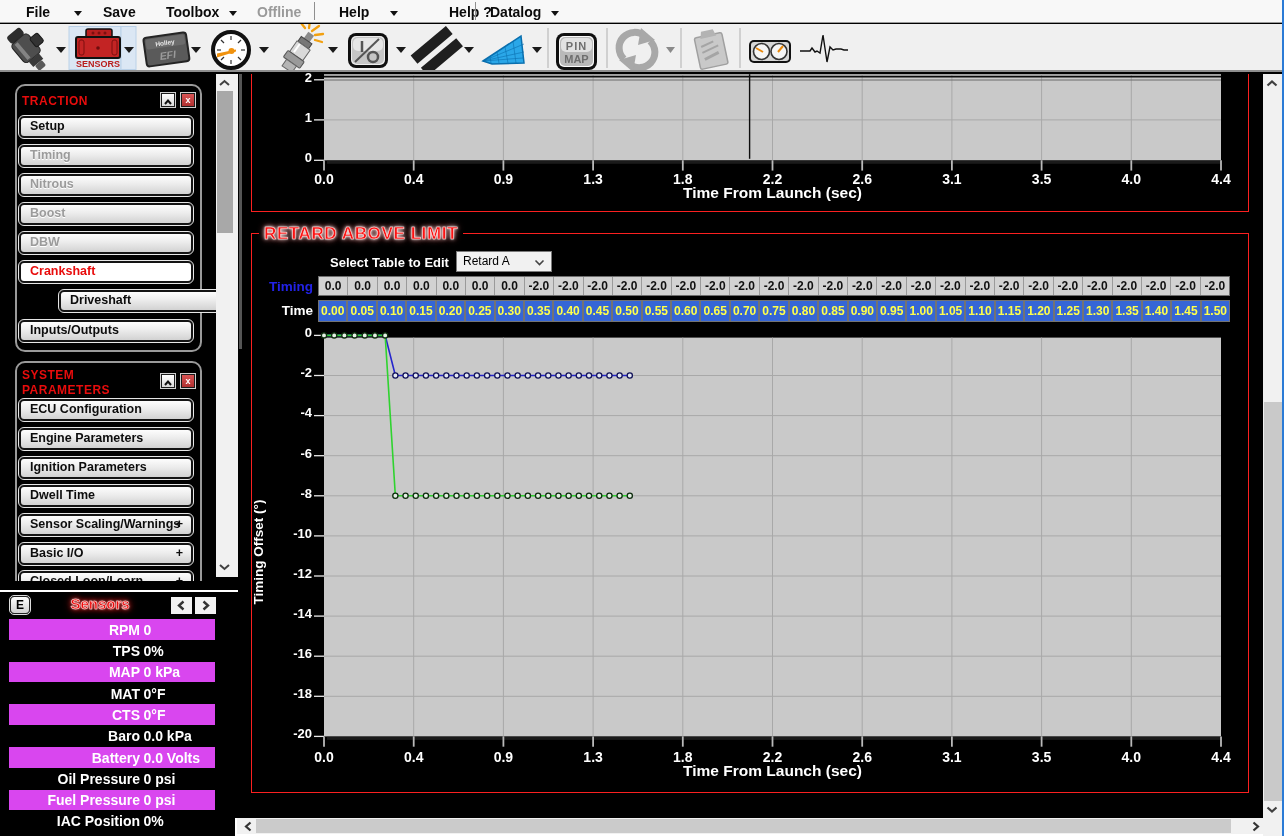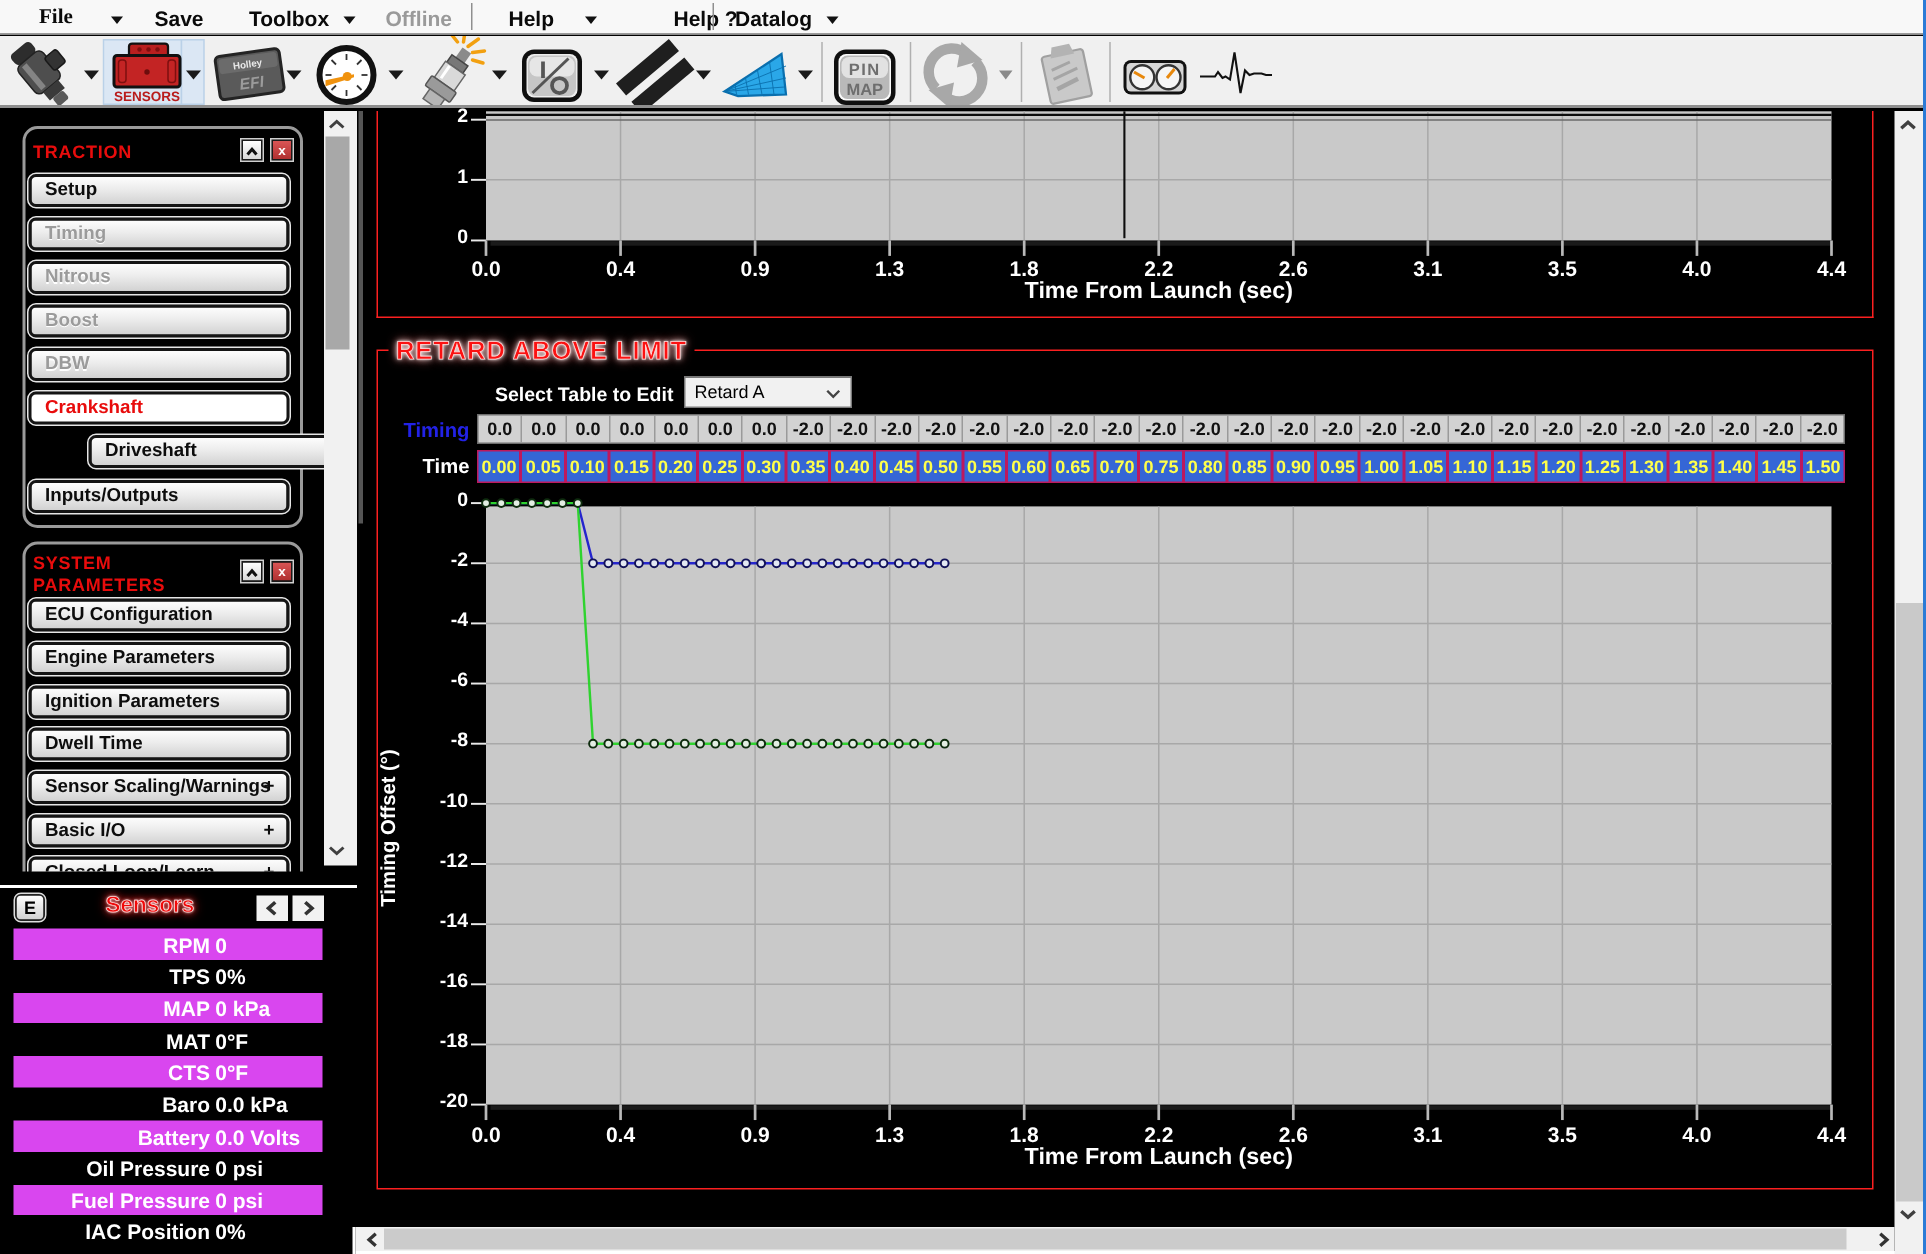--- a/index.html
+++ b/index.html
@@ -30,35 +30,35 @@
   #senshdr { left:0; top:590px; width:238px; height:2px; background:#fff; }
   .srow { position:absolute; left:9px; width:206px; height:20.5px; color:#fff; font-size:14px; font-weight:bold; }
   .srow.grey { background:#d946ef; }
   .slab { position:absolute; right:75px; top:2.5px; }
   .sval { position:absolute; left:134.5px; top:2.5px; }
   
   #sec1 { left:251px; top:60px; width:998px; height:152px; border:1px solid #fb2020; border-top:none; }
   #sec2 { left:251px; top:233px; width:998px; height:560px; border:1px solid #fb2020; }
   #sec2title { left:259px; top:224px; background:#000; padding:0 5px; color:#fb1111; font-size:17px; font-weight:bold; letter-spacing:0.6px; -webkit-text-stroke:0.5px #ffd9d9; text-shadow:0 0 2px #fff, 0 0 4px #fff, 0 0 7px #ff6060; }
   #selectlab { left:330px; top:255px; color:#fff; font-size:13px; font-weight:bold; }
-  #combo { left:456px; top:251px; width:112px; height:21px; background:#f1f1f1; border:1px solid #7a7a7a; font-size:12px; color:#000; line-height:19px; padding-left:6px; }
+  #combo { left:456px; top:251px; width:96px; height:21px; background:#f1f1f1; border:1px solid #7a7a7a; font-size:12px; color:#000; line-height:19px; padding-left:6px; }
   
   #timinglab { left:250px; top:279px; width:63px; text-align:right; color:#2222e6; font-size:13.5px; font-weight:bold; }
   #timelab   { left:250px; top:303px; width:63px; text-align:right; color:#fff; font-size:13.5px; font-weight:bold; }
   #timingrow { left:318px; top:276px; width:912px; height:20px; background:#d2d2d2; border:1px solid #6e6e6e; display:flex; }
   #timingrow div { flex:1; border-right:1px solid #9a9a9a; font-size:12px; font-weight:bold; color:#111; text-align:center; line-height:18px; }
   #timingrow div:last-child { border-right:none; }
-  #timerow { left:318px; top:300px; width:912px; height:22px; background:#be185d; display:flex; padding:1px 0; }
+  #timerow { left:318px; top:300px; width:912px; height:22px; background:#737373; display:flex; padding:1px 0; }
   #timerow div { flex:1; margin:0 1px; background:#3566d6; color:#ffff4a; font-size:12px; font-weight:bold; text-align:center; line-height:20px; }
 </style>
 </head>
 <body>
 
 <div class="abs" id="menubar"></div>
-<span class="mitem" style="left:26px;font-family:Liberation Serif, serif;">File</span>
+<span class="mitem" style="left:26px;">File</span>
 <div class="mtri" style="left:74px;"></div>
 <span class="mitem" style="left:103px;">Save</span>
 <span class="mitem" style="left:166px;">Toolbox</span>
 <div class="mtri" style="left:229px;"></div>
 <span class="mitem dis" style="left:257px;">Offline</span>
 <div class="msep" style="left:314px;"></div>
 <span class="mitem" style="left:339px;">Help</span>
 <div class="mtri" style="left:390px;"></div>
 <span class="mitem" style="left:413px;padding-left:36px;">Help ?</span>
 <div class="msep" style="left:475px;"></div>

